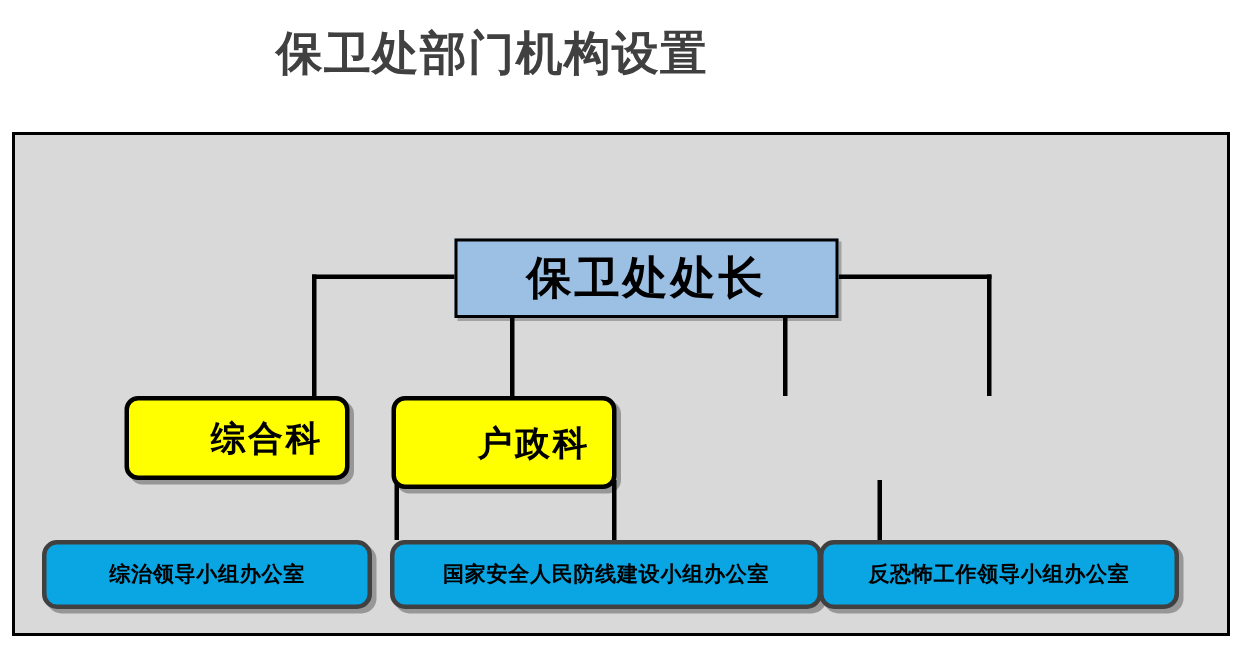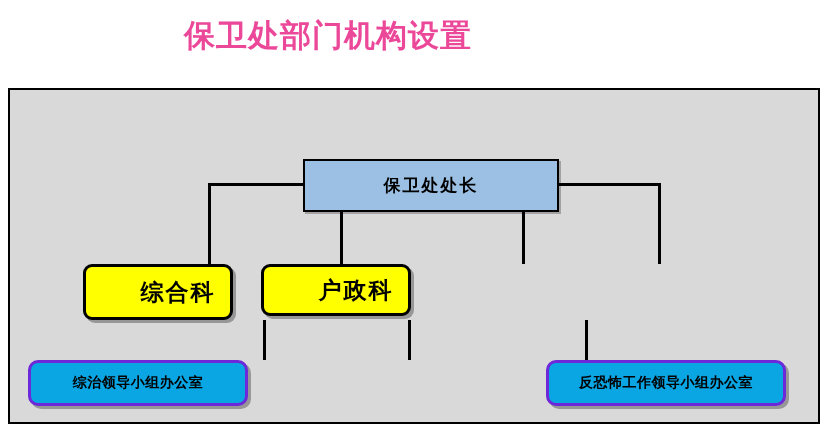--- a/index.html
+++ b/index.html
@@ -20,21 +20,21 @@
   #page-title {
     position: absolute;
     left: 0;
     top: 14px;
     width: 656px;
     text-align: center;
     font-family: "Liberation Serif", "DejaVu Serif", serif;
     font-weight: bold;
     font-size: 31px;
     letter-spacing: 1px;
-    color: #ec4899;
+    color: #404040;
     line-height: 44px;
     white-space: nowrap;
   }
 
   
   #chart-container {
     position: absolute;
     left: 8px;
     top: 88px;
     width: 812px;
@@ -55,38 +55,38 @@
     color: #000000;
     font-family: "Liberation Serif", "DejaVu Serif", serif;
     font-weight: bold;
     z-index: 3;
   }
 
   .node-head {
     background: #9cc0e4;
     border: 2px solid #000000;
     border-radius: 0;
-    font-size: 17px;
+    font-size: 30px;
     letter-spacing: 2px;
     box-shadow: 2px 2px 0 rgba(0,0,0,0.25);
   }
 
   .node-dept {
     background: #ffff00;
     border: 3px solid #000000;
     border-radius: 9px;
     font-size: 23px;
     letter-spacing: 2px;
     box-shadow: 3px 3px 0 rgba(0,0,0,0.30);
     padding-left: 40px;
   }
 
   .node-office {
     background: #0aa5e3;
-    border: 3px solid #6d28d9;
+    border: 3px solid #404040;
     border-radius: 10px;
     font-size: 14px;
     letter-spacing: 0.5px;
     box-shadow: 3px 3px 0 rgba(0,0,0,0.30);
   }
 
   
   .conn {
     position: absolute;
     background: #000000;
@@ -119,23 +119,24 @@
     <div class="conn conn-v" style="left:253px; top:230px; height:40px;"></div>
 
     <div class="conn conn-v" style="left:398px; top:230px; height:40px;"></div>
 
     <div class="conn conn-v" style="left:575px; top:230px; height:40px;"></div>
 
     <div class="node node-head" style="left:293px; top:69px; width:256px; height:53px;">保卫处处长</div>
 
     <div class="node node-dept" style="left:73px; top:174px; width:150px; height:56px;">综合科</div>
 
-    <div class="node node-dept" style="left:251px; top:174px; width:150px; height:52px;">户政科</div>
+    <div class="node node-dept" style="left:251px; top:174px; width:150px; height:62px;">户政科</div>
 
 
 
     <div class="node node-office" style="left:18px; top:270px; width:220px; height:46px;">综治领导小组办公室</div>
 
+    <div class="node node-office" style="left:250px; top:270px; width:288px; height:46px;">国家安全人民防线建设小组办公室</div>
 
     <div class="node node-office" style="left:536px; top:270px; width:240px; height:46px;">反恐怖工作领导小组办公室</div>
 
   </div>
 </div>
 
 </body></html>

